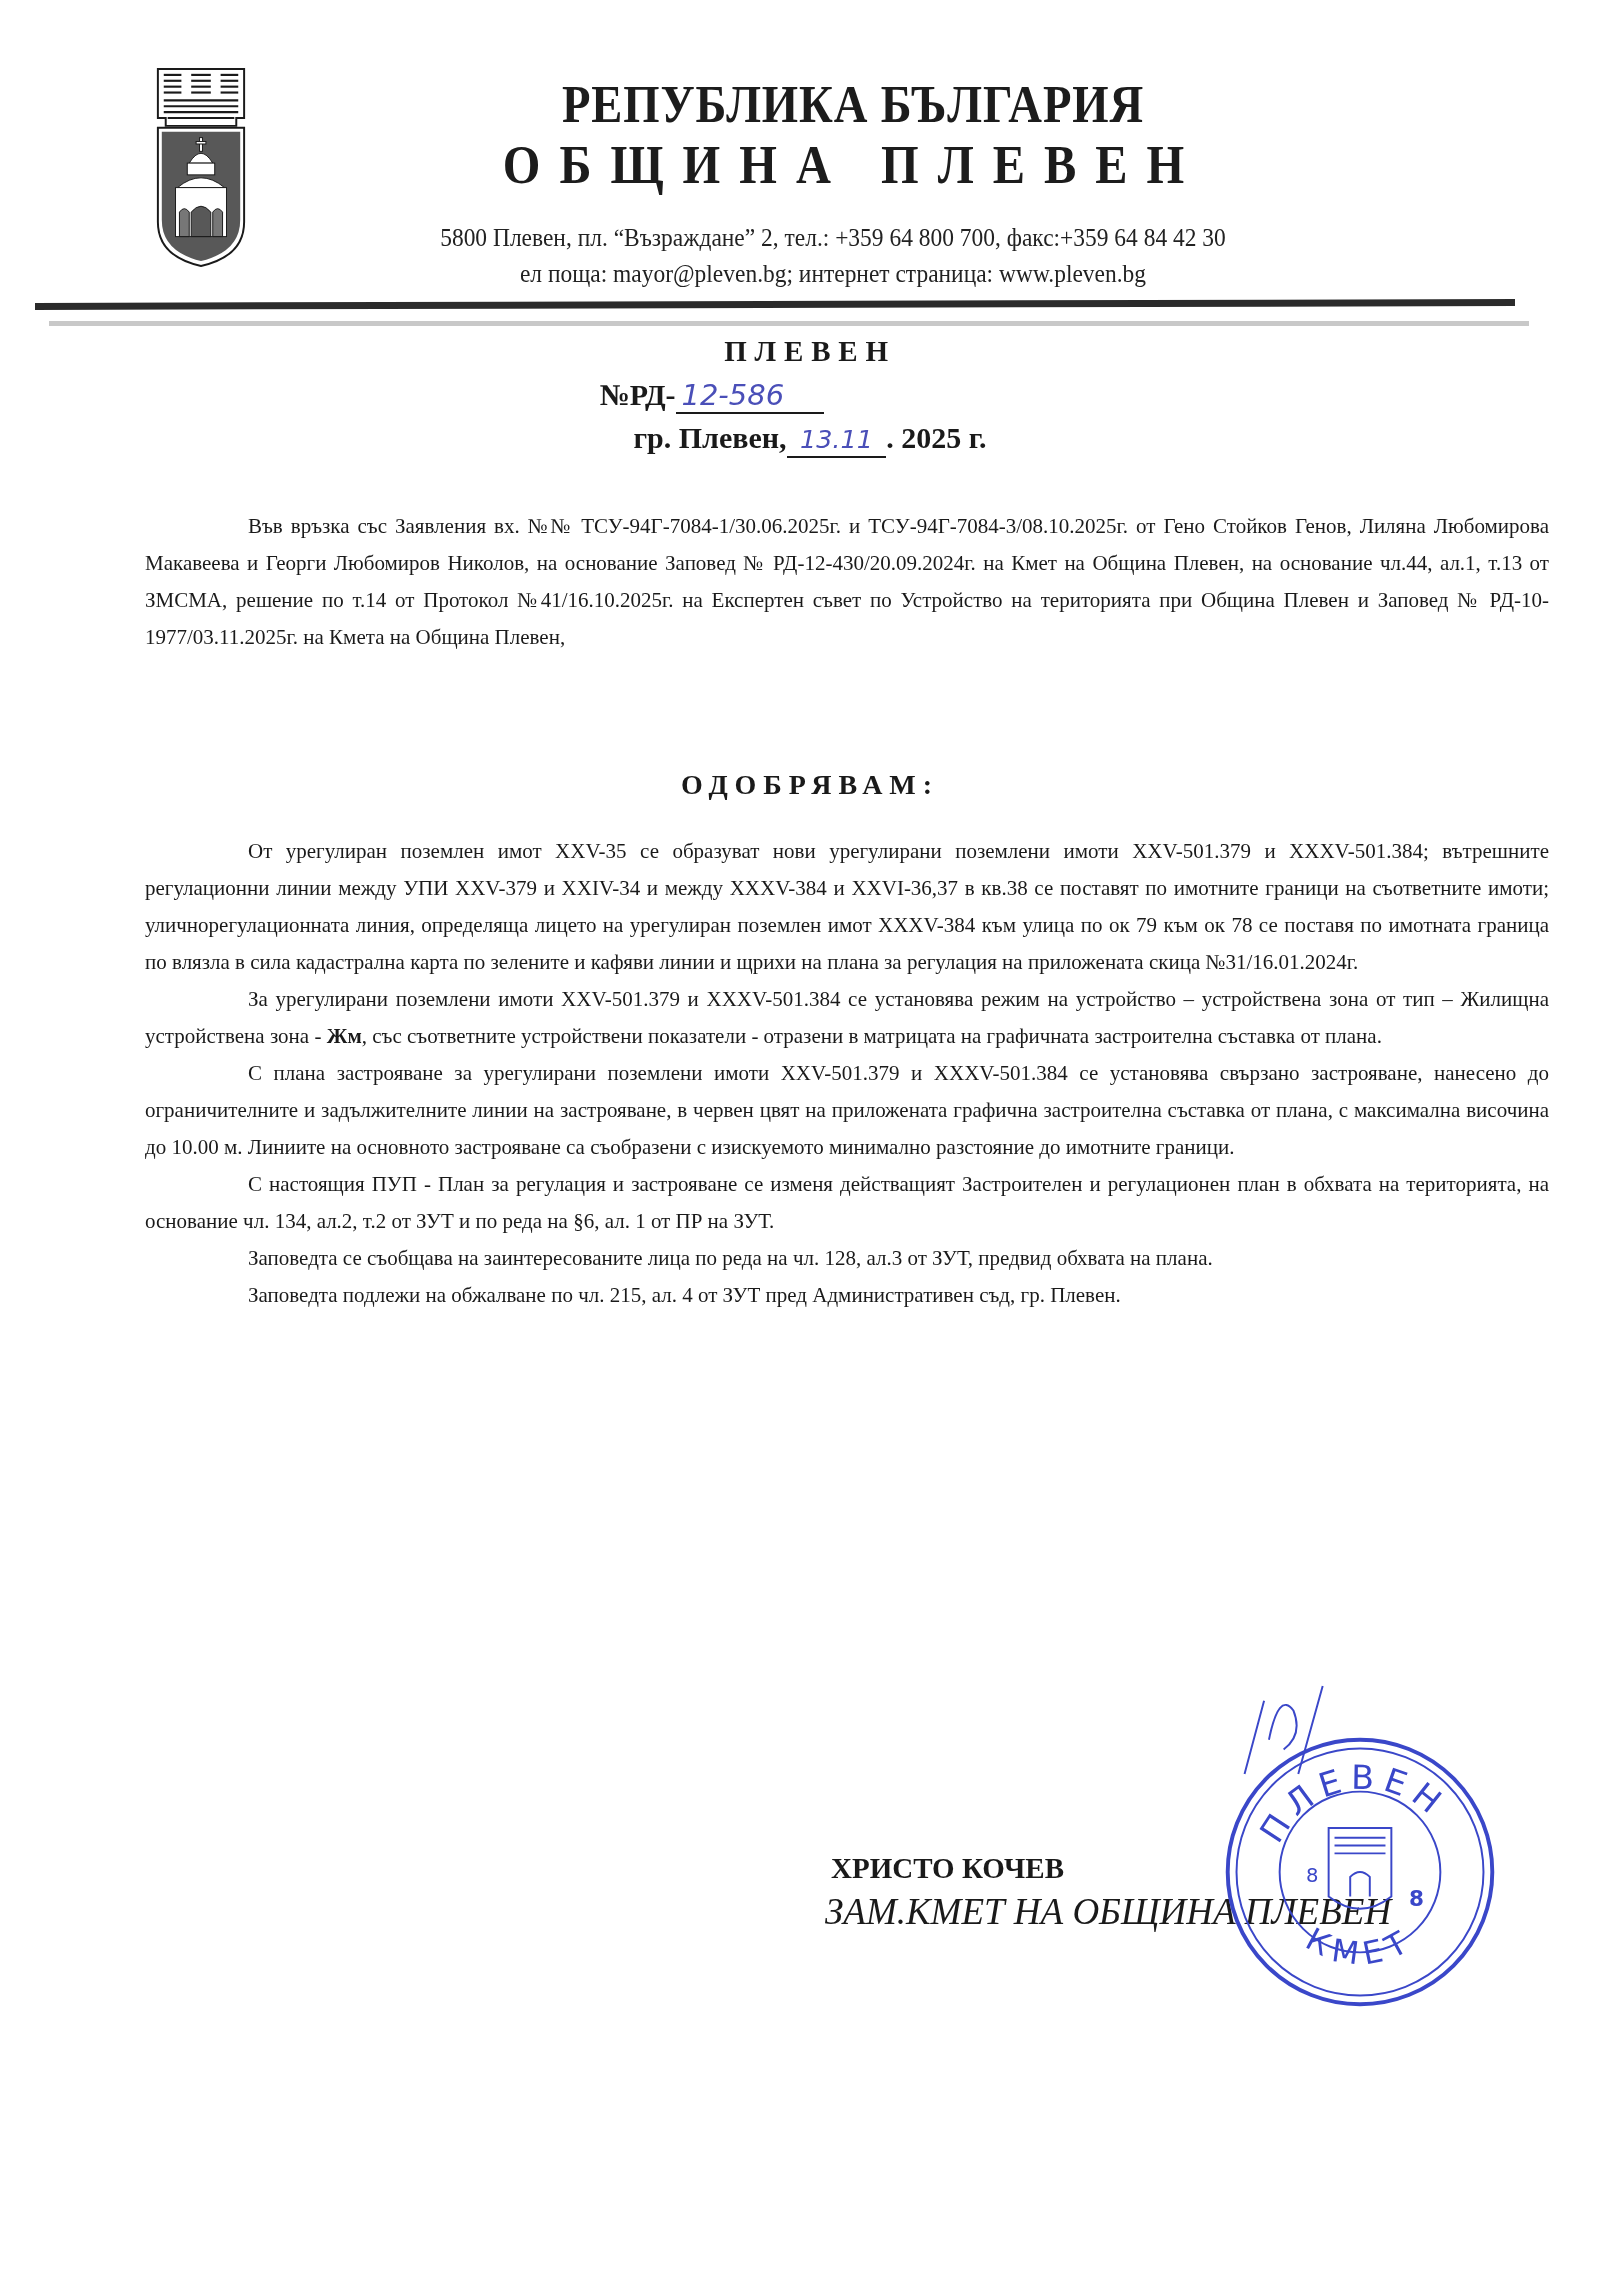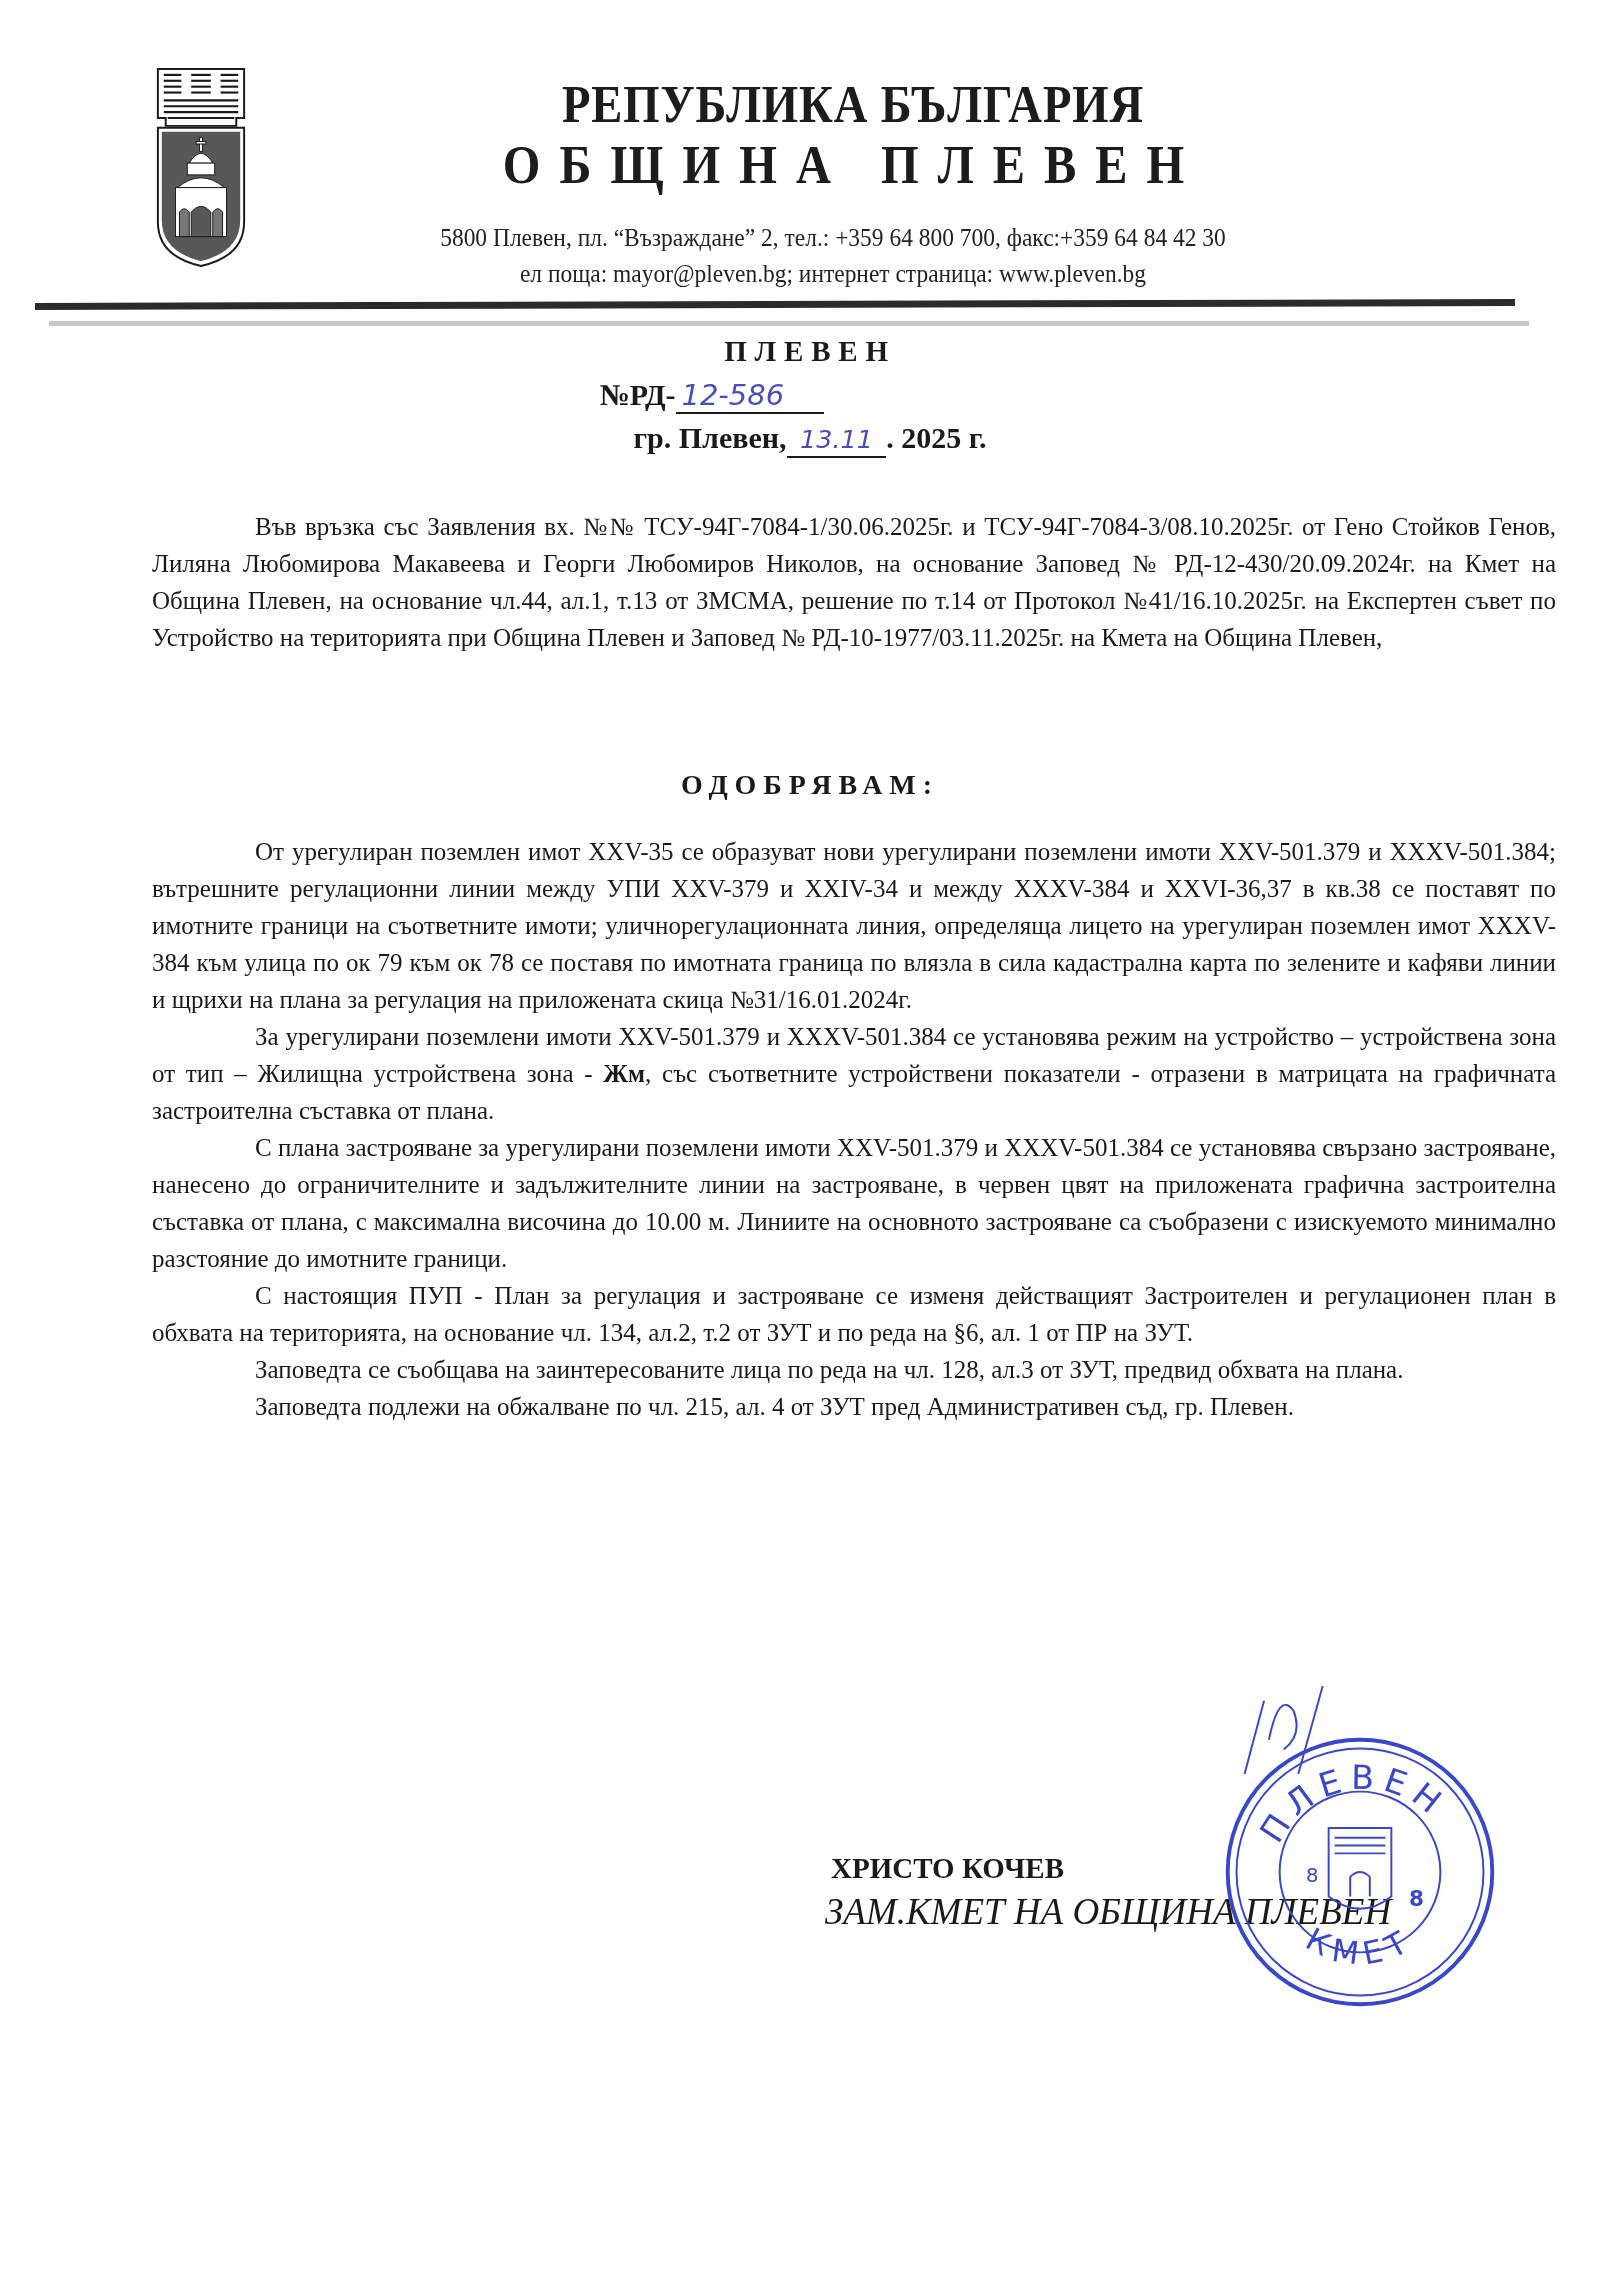--- a/index.html
+++ b/index.html
@@ -23,21 +23,21 @@
   .order-no { position: absolute; left: 0; width: 1368px; text-align: center; top: 378px;
               font-size: 30px; font-weight: bold; margin-left: 28px; }
   .order-no .field, .order-date .field { display: inline-block; border-bottom: 2px solid #1a1a1a;
               font-family: "DejaVu Sans", sans-serif; font-weight: normal; font-style: italic;
               color: #4a4fb8; font-size: 29px; padding: 0 5.9px; line-height: 33px; text-align: center; }
   .order-no .field { min-width: 137px; text-align: left; }
   .order-date { position: absolute; left: 0; width: 1620px; text-align: center; top: 421px;
                 font-size: 30px; font-weight: bold; }
   .order-date .field { min-width: 88px; font-size: 25.5px; }
 
-  .body-text { position: absolute; left: 152px; width: 1404px; font-size: 25px; line-height: 37px;
+  .body-text { position: absolute; left: 145px; width: 1404px; font-size: 21px; line-height: 37px;
                text-align: justify; }
   .body-text p { margin: 0; text-indent: 103px; }
   .intro { top: 508px; }
   .approve { position: absolute; left: 0; width: 1620px; text-align: center; top: 769px;
              font-size: 28px; font-weight: bold; letter-spacing: 6.9px; }
   .main { top: 833px; }
   .main p + p { margin-top: 0; }
   b.kw { font-weight: bold; }
 
   .sign-name { position: absolute; left: 831px; top: 1852px; font-size: 29px; font-weight: bold; }

